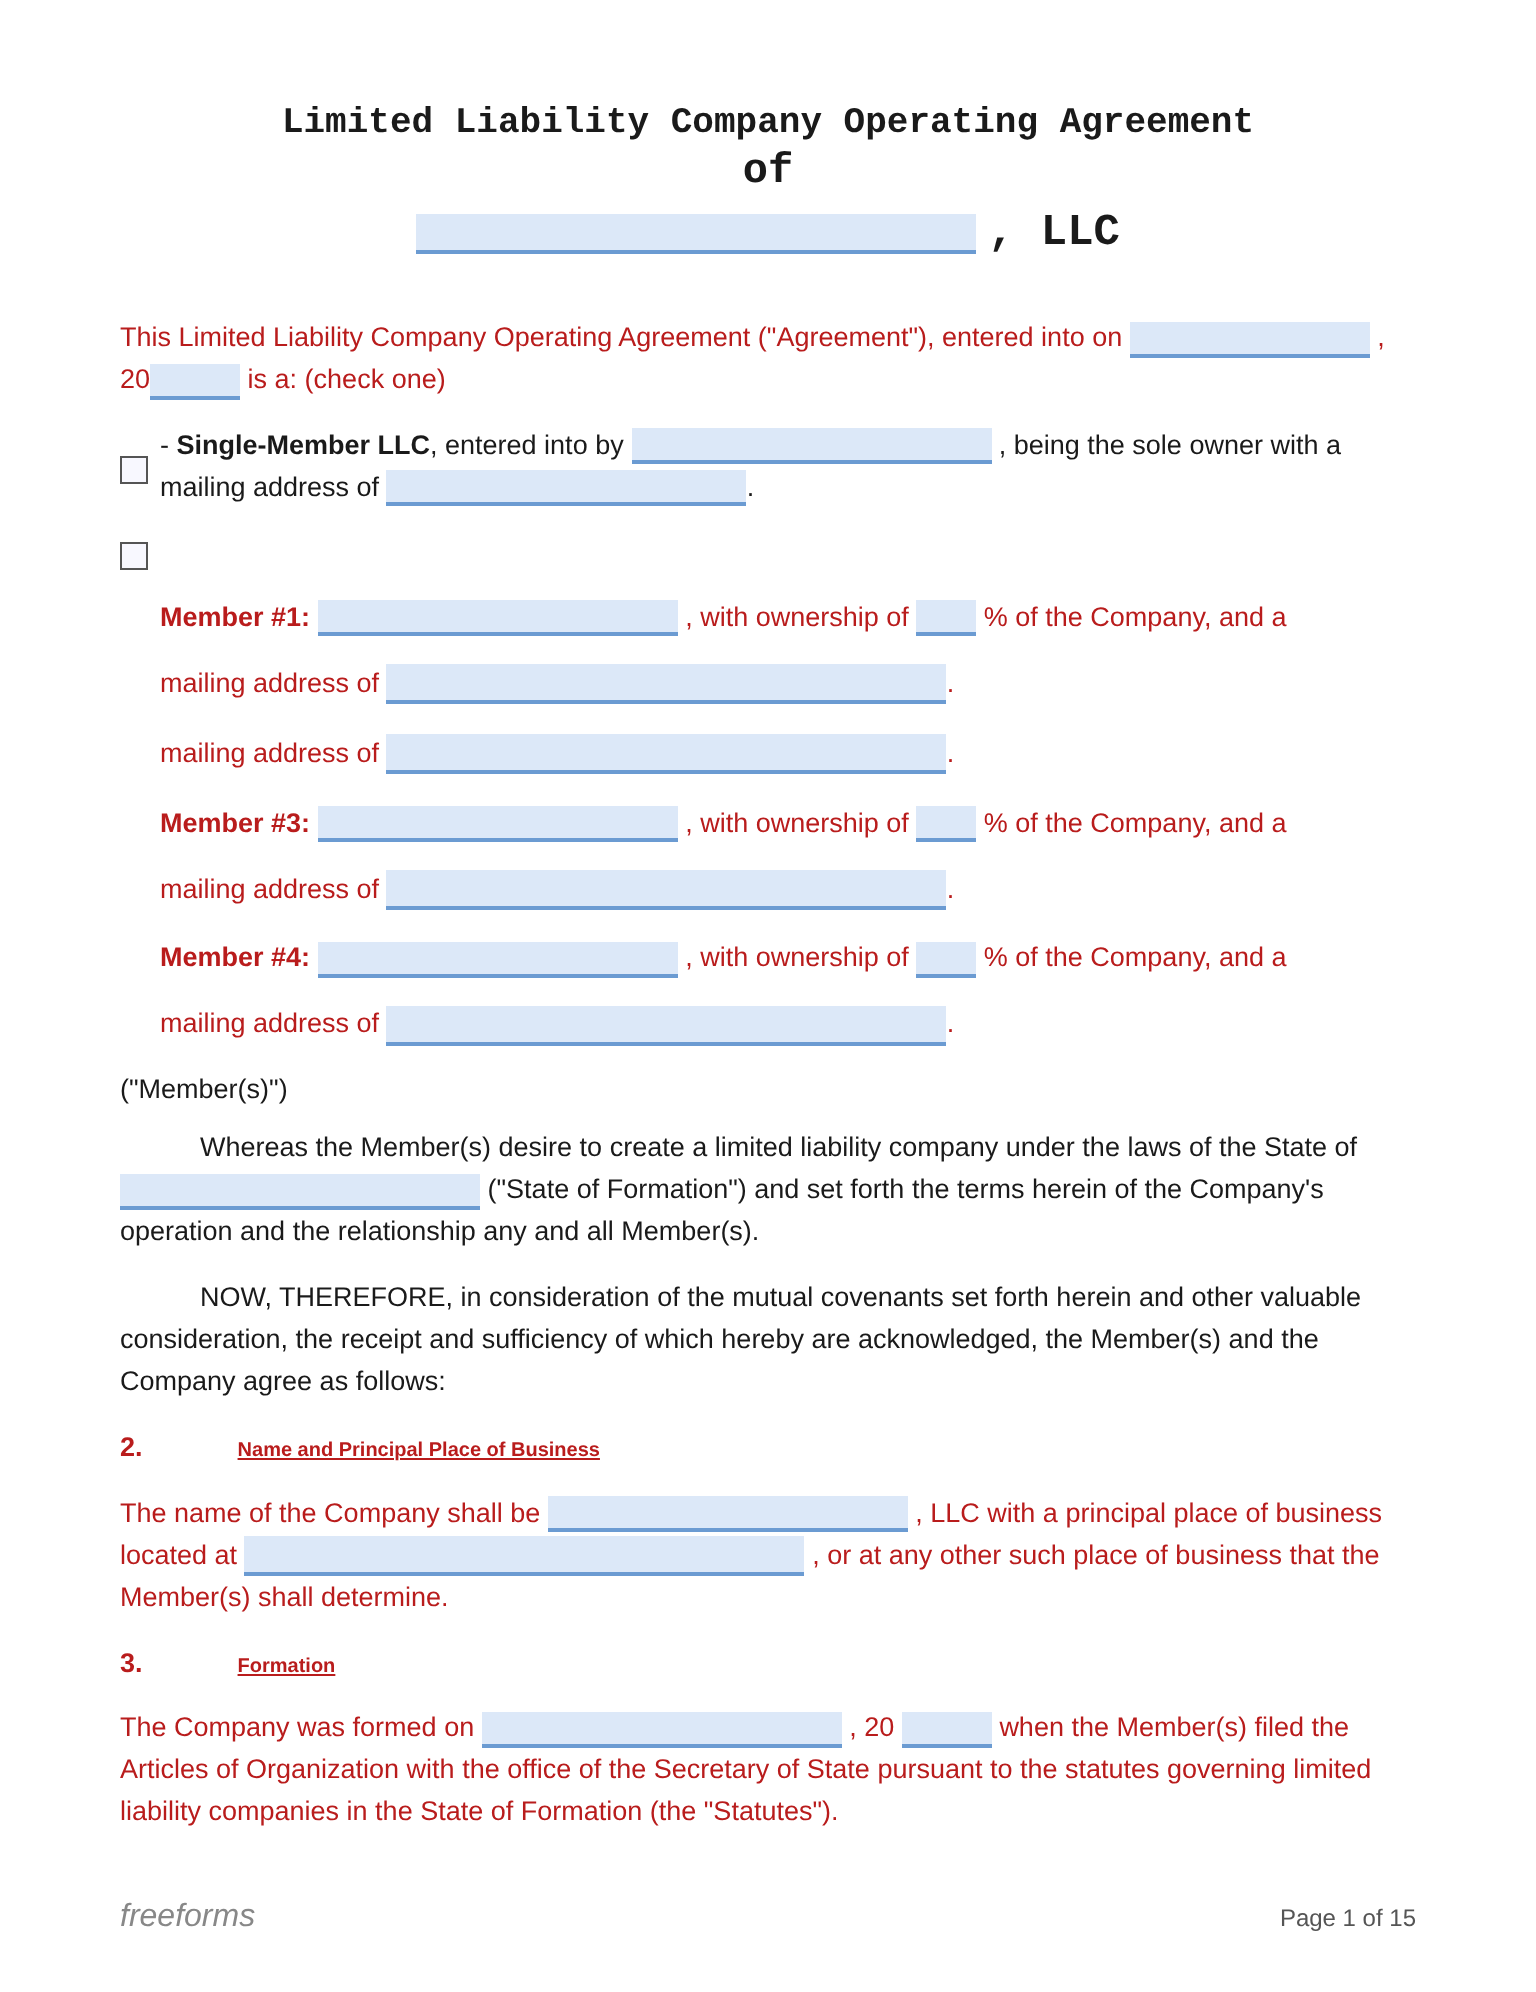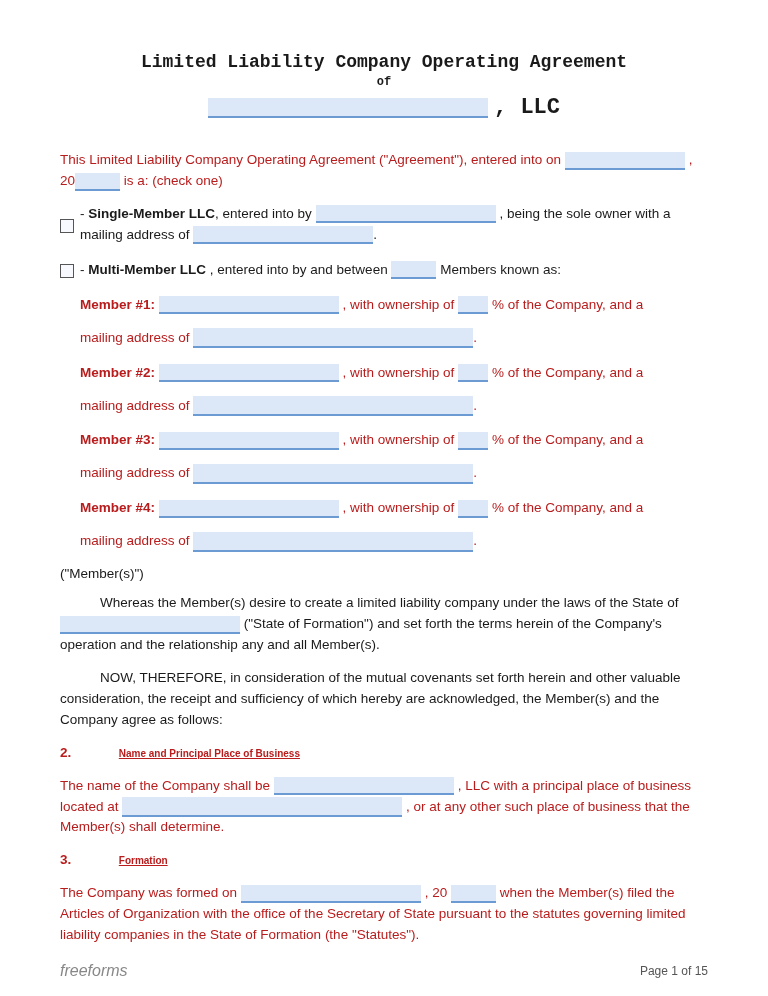--- a/index.html
+++ b/index.html
@@ -28,21 +28,21 @@
     }
 
     .title-main {
       font-size: 18px;
       font-weight: bold;
       color: #1a1a1a;
       line-height: 1.4;
     }
 
     .title-of {
-      font-size: 12px;
+      font-size: 21px;
       font-weight: bold;
       color: #1a1a1a;
     }
 
     .title-llc-line {
       display: flex;
       justify-content: center;
       align-items: center;
       gap: 6px;
       margin-top: 6px;
@@ -208,50 +208,37 @@
     <div class="checkbox-text">
       - <strong>Single-Member LLC</strong><span>, entered into by</span>
       <span class="fill-line-medium"></span>
       <span>, being the sole owner with a mailing address of</span>
       <span class="fill-line-medium"></span><span>.</span>
     </div>
   </div>
 
   <div class="checkbox-area">
     <div class="checkbox"></div>
-    <div class="checkbox-text">
-      - <strong>Multi-Member LLC</strong>
-      <span>, entered into by and between</span>
-      <span class="fill-line-xshort"></span>
-      <span>Members known as:</span>
-    </div>
   </div>
 
   <div class="member-block">
     <div class="body-text">
       <strong>Member #1:</strong>
       <span class="fill-line-medium"></span>
       <span>, with ownership of </span>
       <span class="fill-line-tiny"></span>
       <span>% of the Company, and a</span>
     </div>
     <div class="body-text">
       mailing address of <span class="fill-line-long"></span>.
     </div>
   </div>
 
   <div class="member-block">
     <div class="body-text">
-      <strong>Member #2:</strong>
-      <span class="fill-line-medium"></span>
-      <span>, with ownership of </span>
-      <span class="fill-line-tiny"></span>
-      <span>% of the Company, and a</span>
-    </div>
-    <div class="body-text">
       mailing address of <span class="fill-line-long"></span>.
     </div>
   </div>
 
   <div class="member-block">
     <div class="body-text">
       <strong>Member #3:</strong>
       <span class="fill-line-medium"></span>
       <span>, with ownership of </span>
       <span class="fill-line-tiny"></span>

